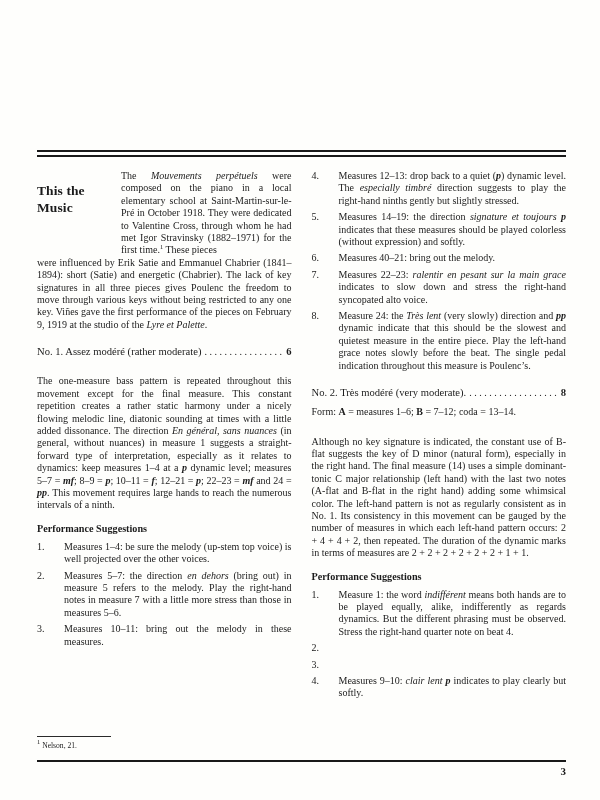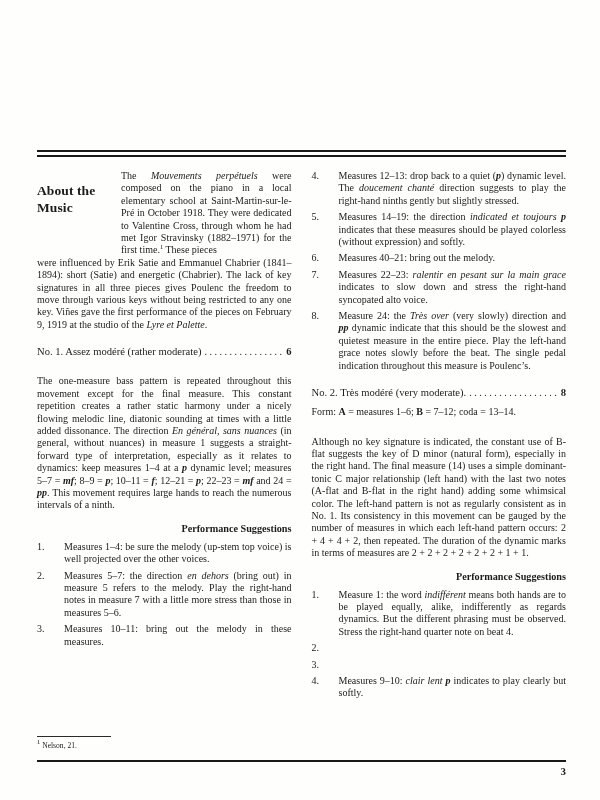--- a/index.html
+++ b/index.html
@@ -32,21 +32,21 @@
 
   
   .piece-head { display:flex; align-items:baseline; margin-top:14px; font-size:10.6px; line-height:13px; }
   .piece-head .t { font-weight:normal; white-space:nowrap; }
   .piece-head .dots { flex:1; min-width:0; overflow:hidden; white-space:nowrap; margin:0 3px; font-size:10px; }
   .piece-head .n { font-weight:bold; }
 
   .form-line { margin-top:7px; }
   .body-para { margin-top:17px; }
 
-  .ps-head { font-weight:bold; font-size:10.2px; margin:11px 0 7px;text-align:right; }
+  .ps-head { font-weight:bold; font-size:10.2px; margin:11px 0 7px; }
 
   .sg-list { }
   .li { display:flex; }
   .li + .li { margin-top:4px; }
   .li-num { width:27px; flex:none; font-size:10px; line-height:12.4px; }
   .li-text { flex:1; min-width:0; font-size:10px; line-height:12.4px; text-align:justify; }
 
   
   .footnote-sep { position:absolute; left:37px; top:736px; width:74px; height:1px; background:#2a2a2a; }
   .footnote { position:absolute; left:37px; top:741px; font-size:7.6px; line-height:9px; color:#1b1b1b; }
@@ -63,21 +63,21 @@
       <div class="tr-a"></div>
       <div class="tr-gap"></div>
       <div class="tr-b"></div>
     </div>
 
     <div class="cols">
 
       <div class="col">
 
         <div class="about-row">
-          <div class="about-title">About the Music</div>
+          <div class="about-title">This the Music</div>
           <div class="about-intro body-text">The <i>Mouvements perpétuels</i> were composed on the piano in a local elementary school at Saint-Martin-sur-le-Pré in October 1918. They were dedicated to Valentine Cross, through whom he had met Igor Stravinsky (1882–1971) for the first time.<sup>1</sup> These pieces</div>
         </div>
         <div class="body-text">were influenced by Erik Satie and Emmanuel Chabrier (1841–1894): short (Satie) and energetic (Chabrier). The lack of key signatures in all three pieces gives Poulenc the freedom to move through various keys without being restricted to any one key. Viñes gave the first performance of the pieces on February 9, 1919 at the studio of the <i>Lyre et Palette</i>.</div>
 
         <div class="piece-head">
           <span class="t">No. 1. Assez modéré (rather moderate)</span>
           <span class="dots">. . . . . . . . . . . . . . . . . . . . . . . . . . . . . . . .</span>
           <span class="n">6</span>
         </div>
 
@@ -101,37 +101,37 @@
           </div>
         </div>
 
       </div>
 
       <div class="col">
 
         <div class="sg-list">
           <div class="li">
             <span class="li-num">4.</span>
-            <span class="li-text">Measures 12–13: drop back to a quiet (<b><i>p</i></b>) dynamic level. The <i>doucement chanté</i> direction suggests to play the right-hand ninths gently but slightly stressed.</span>
+            <span class="li-text">Measures 12–13: drop back to a quiet (<b><i>p</i></b>) dynamic level. The <i>especially timbré</i> direction suggests to play the right-hand ninths gently but slightly stressed.</span>
           </div>
           <div class="li">
             <span class="li-num">5.</span>
-            <span class="li-text">Measures 14–19: the direction <i>indicated et toujours</i> <b><i>p</i></b> indicates that these measures should be played colorless (without expression) and softly.</span>
+            <span class="li-text">Measures 14–19: the direction <i>signature et toujours</i> <b><i>p</i></b> indicates that these measures should be played colorless (without expression) and softly.</span>
           </div>
           <div class="li">
             <span class="li-num">6.</span>
             <span class="li-text">Measures 40–21: bring out the melody.</span>
           </div>
           <div class="li">
             <span class="li-num">7.</span>
             <span class="li-text">Measures 22–23: <i>ralentir en pesant sur la main grace</i> indicates to slow down and stress the right-hand syncopated alto voice.</span>
           </div>
           <div class="li">
             <span class="li-num">8.</span>
-            <span class="li-text">Measure 24: the <i>Très over</i> (very slowly) direction and <b><i>pp</i></b> dynamic indicate that this should be the slowest and quietest measure in the entire piece. Play the left-hand grace notes slowly before the beat. The single pedal indication throughout this measure is Poulenc’s.</span>
+            <span class="li-text">Measure 24: the <i>Très lent</i> (very slowly) direction and <b><i>pp</i></b> dynamic indicate that this should be the slowest and quietest measure in the entire piece. Play the left-hand grace notes slowly before the beat. The single pedal indication throughout this measure is Poulenc’s.</span>
           </div>
         </div>
 
         <div class="piece-head">
           <span class="t">No. 2. Très modéré (very moderate).</span>
           <span class="dots">. . . . . . . . . . . . . . . . . . . . . . . . . . . . . . . .</span>
           <span class="n">8</span>
         </div>
 
         <div class="body-text form-line">Form: <b>A</b> = measures 1–6; <b>B</b> = 7–12; coda = 13–14.</div>

